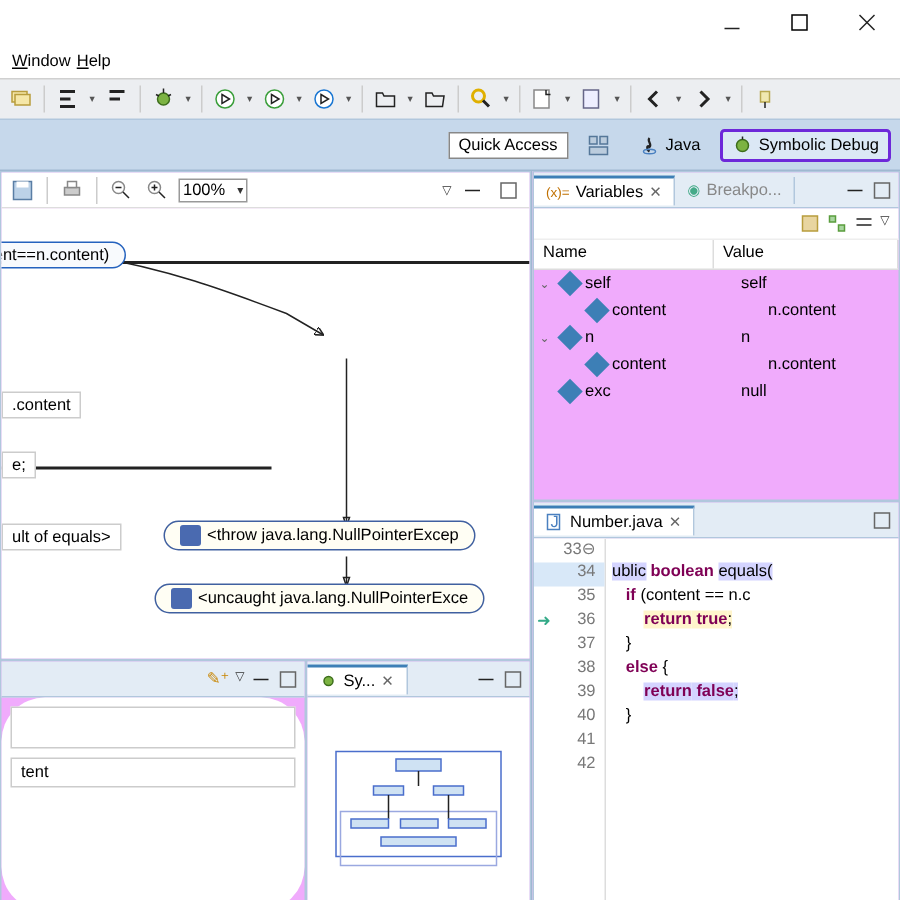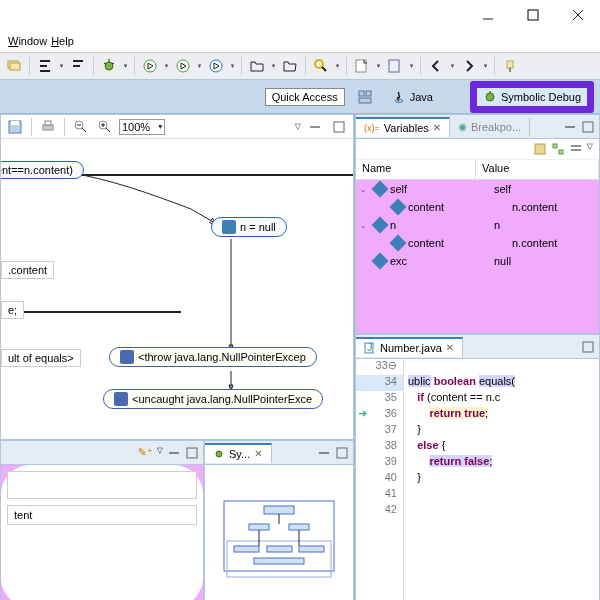--- a/index.html
+++ b/index.html
@@ -10,21 +10,21 @@
 .menubar span { cursor: pointer; }
 .menubar span u { text-decoration: underline; }
 .toolbar { height: 28px; background: #eceef1; border-top: 1px solid #d0d0d0; border-bottom: 1px solid #b1c7dd; display: flex; align-items: center; padding: 0 4px; gap: 3px; }
 .toolbar-sep { width: 1px; height: 18px; background: #ccc; margin: 0 2px; }
 .tbtn { width: 20px; height: 20px; display: flex; align-items: center; justify-content: center; cursor: pointer; border-radius: 2px; }
 .tbtn svg { width: 16px; height: 16px; }
 .dropdown-arrow { width: 7px; height: 20px; display: flex; align-items: center; justify-content: center; font-size: 7px; color: #555; }
 .qa-bar { height: 34px; background: #c6d8eb; display: flex; align-items: center; justify-content: flex-end; padding: 0 6px; gap: 6px; border-bottom: 1px solid #9fb8d1; }
 .qa-box { border: 1px solid #888; background: #fff; padding: 2px 6px; }
 .persp-btn { display: flex; align-items: center; gap: 4px; padding: 2px 6px; border: 1px solid transparent; border-radius: 3px; cursor: pointer; }
-.persp-btn.active { background: #dbe8f5; border: 7px solid #6d28d9; margin-left: 24px; }
+.persp-btn.active { background: #dbe8f5; border: 2px solid #6d28d9; }
 .main { display: flex; height: 494px; }
 .left-col { flex: 1; display: flex; flex-direction: column; border-right: 1px solid #9fb8d1; }
 .right-col { width: 245px; display: flex; flex-direction: column; }
 .pane { background: #f0abfc; display: flex; flex-direction: column; border: 1px solid #b1c7dd; }
 .pane-tabs { display: flex; align-items: center; height: 24px; background: #e3ecf5; border-bottom: 1px solid #b1c7dd; }
 .tab { display: flex; align-items: center; gap: 4px; padding: 3px 8px; cursor: pointer; border-right: 1px solid #b1c7dd; }
 .tab.active { background: #fff; border-top: 2px solid #3d7fb6; }
 .tab.inactive { color: #888; }
 .tab-close { font-size: 10px; color: #666; }
 .pane-tabs .spacer { flex: 1; }
@@ -285,24 +285,20 @@
           <path d="M228 246 L232 246 L230 252 Z" fill="#222"></path>
           <defs>
               <marker id="ah" markerWidth="6" markerHeight="6" refX="5" refY="3" orient="auto">
                 <path d="M0 0 L6 3 L0 6 Z" fill="#222"></path>
               </marker>
             </defs>
         </svg>
         <div class="node" style="top:22px;left:-40px;">
             <span>.content==n.content)</span>
           </div>
-        <div class="node" style="top:78px;left:210px;">
-            <span class="node-icon"></span>
-            <span>n = null</span>
-          </div>
         <div class="label-bar" style="top:122px;"><span>.content</span></div>
         <div class="label-bar" style="top:162px;"><span>e;</span></div>
         <div class="label-bar" style="top:210px;"><span>ult of equals&gt;</span></div>
         <div class="node yellow" style="top:208px;left:108px;">
             <span class="node-icon" style="background:#4a6ab0"></span>
             <span>&lt;throw  java.lang.NullPointerExcep</span>
           </div>
         <div class="node yellow" style="top:250px;left:102px;">
             <span class="node-icon" style="background:#4a6ab0"></span>
             <span>&lt;uncaught java.lang.NullPointerExce</span>

